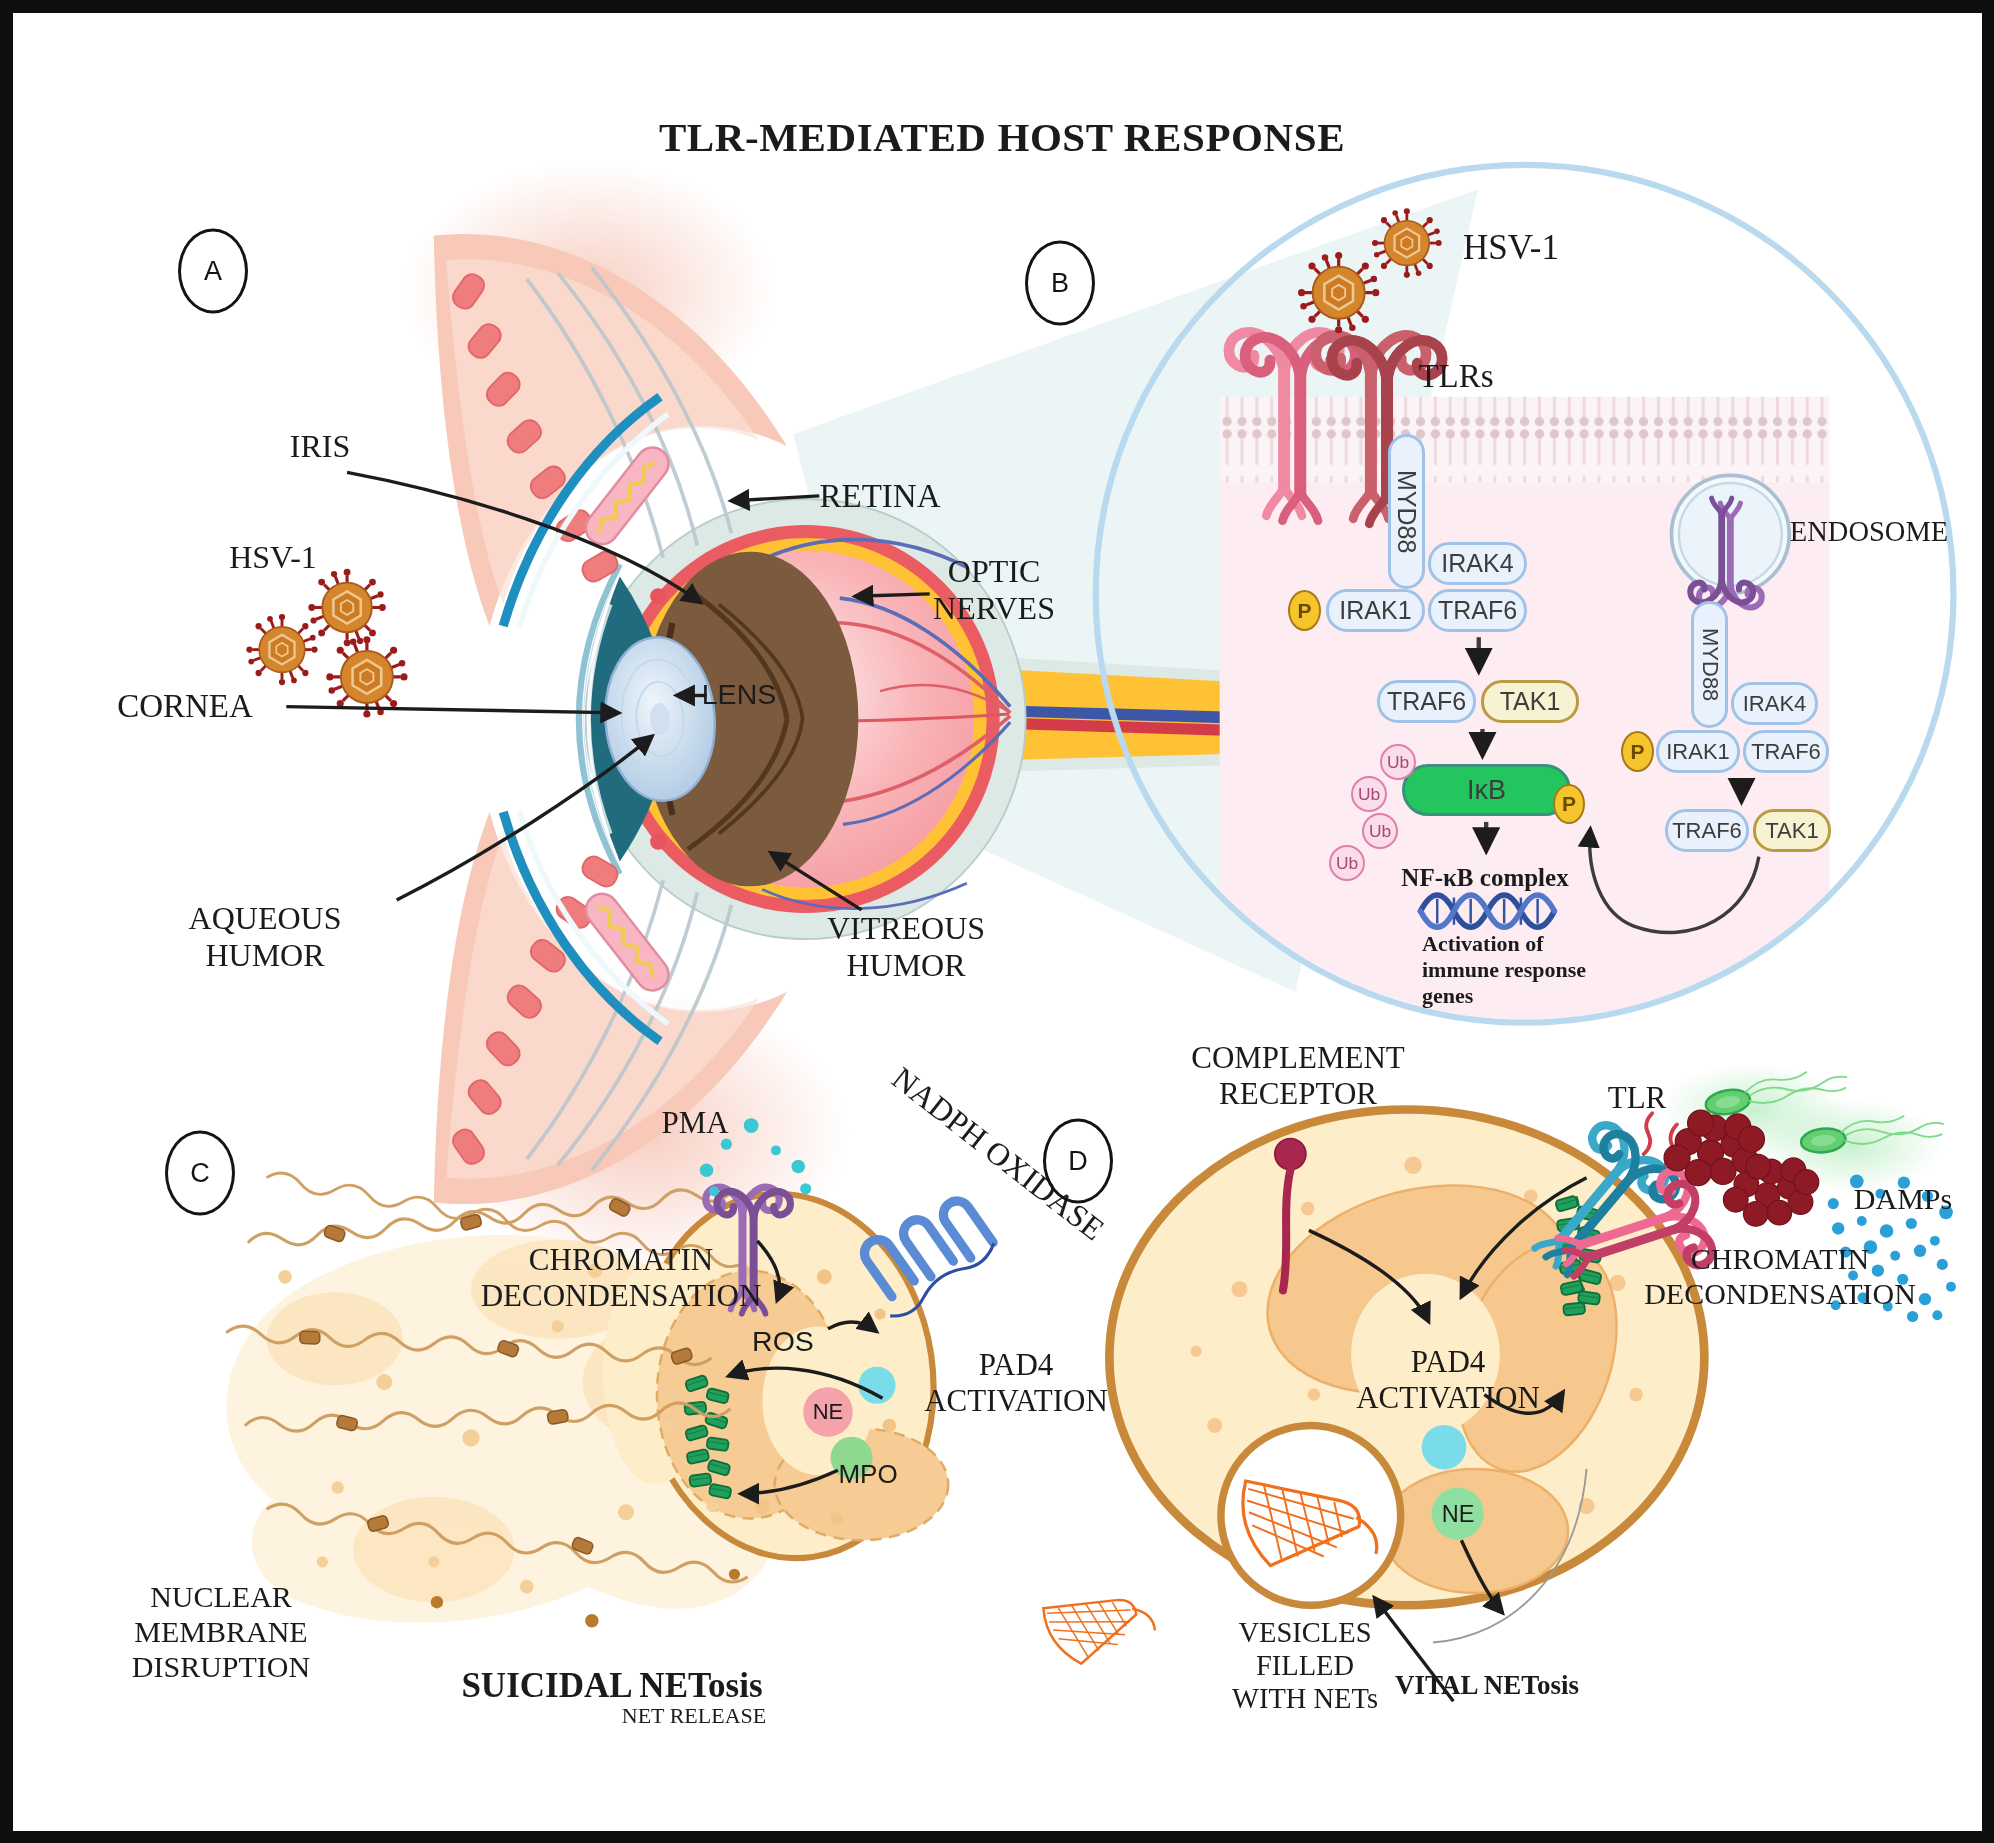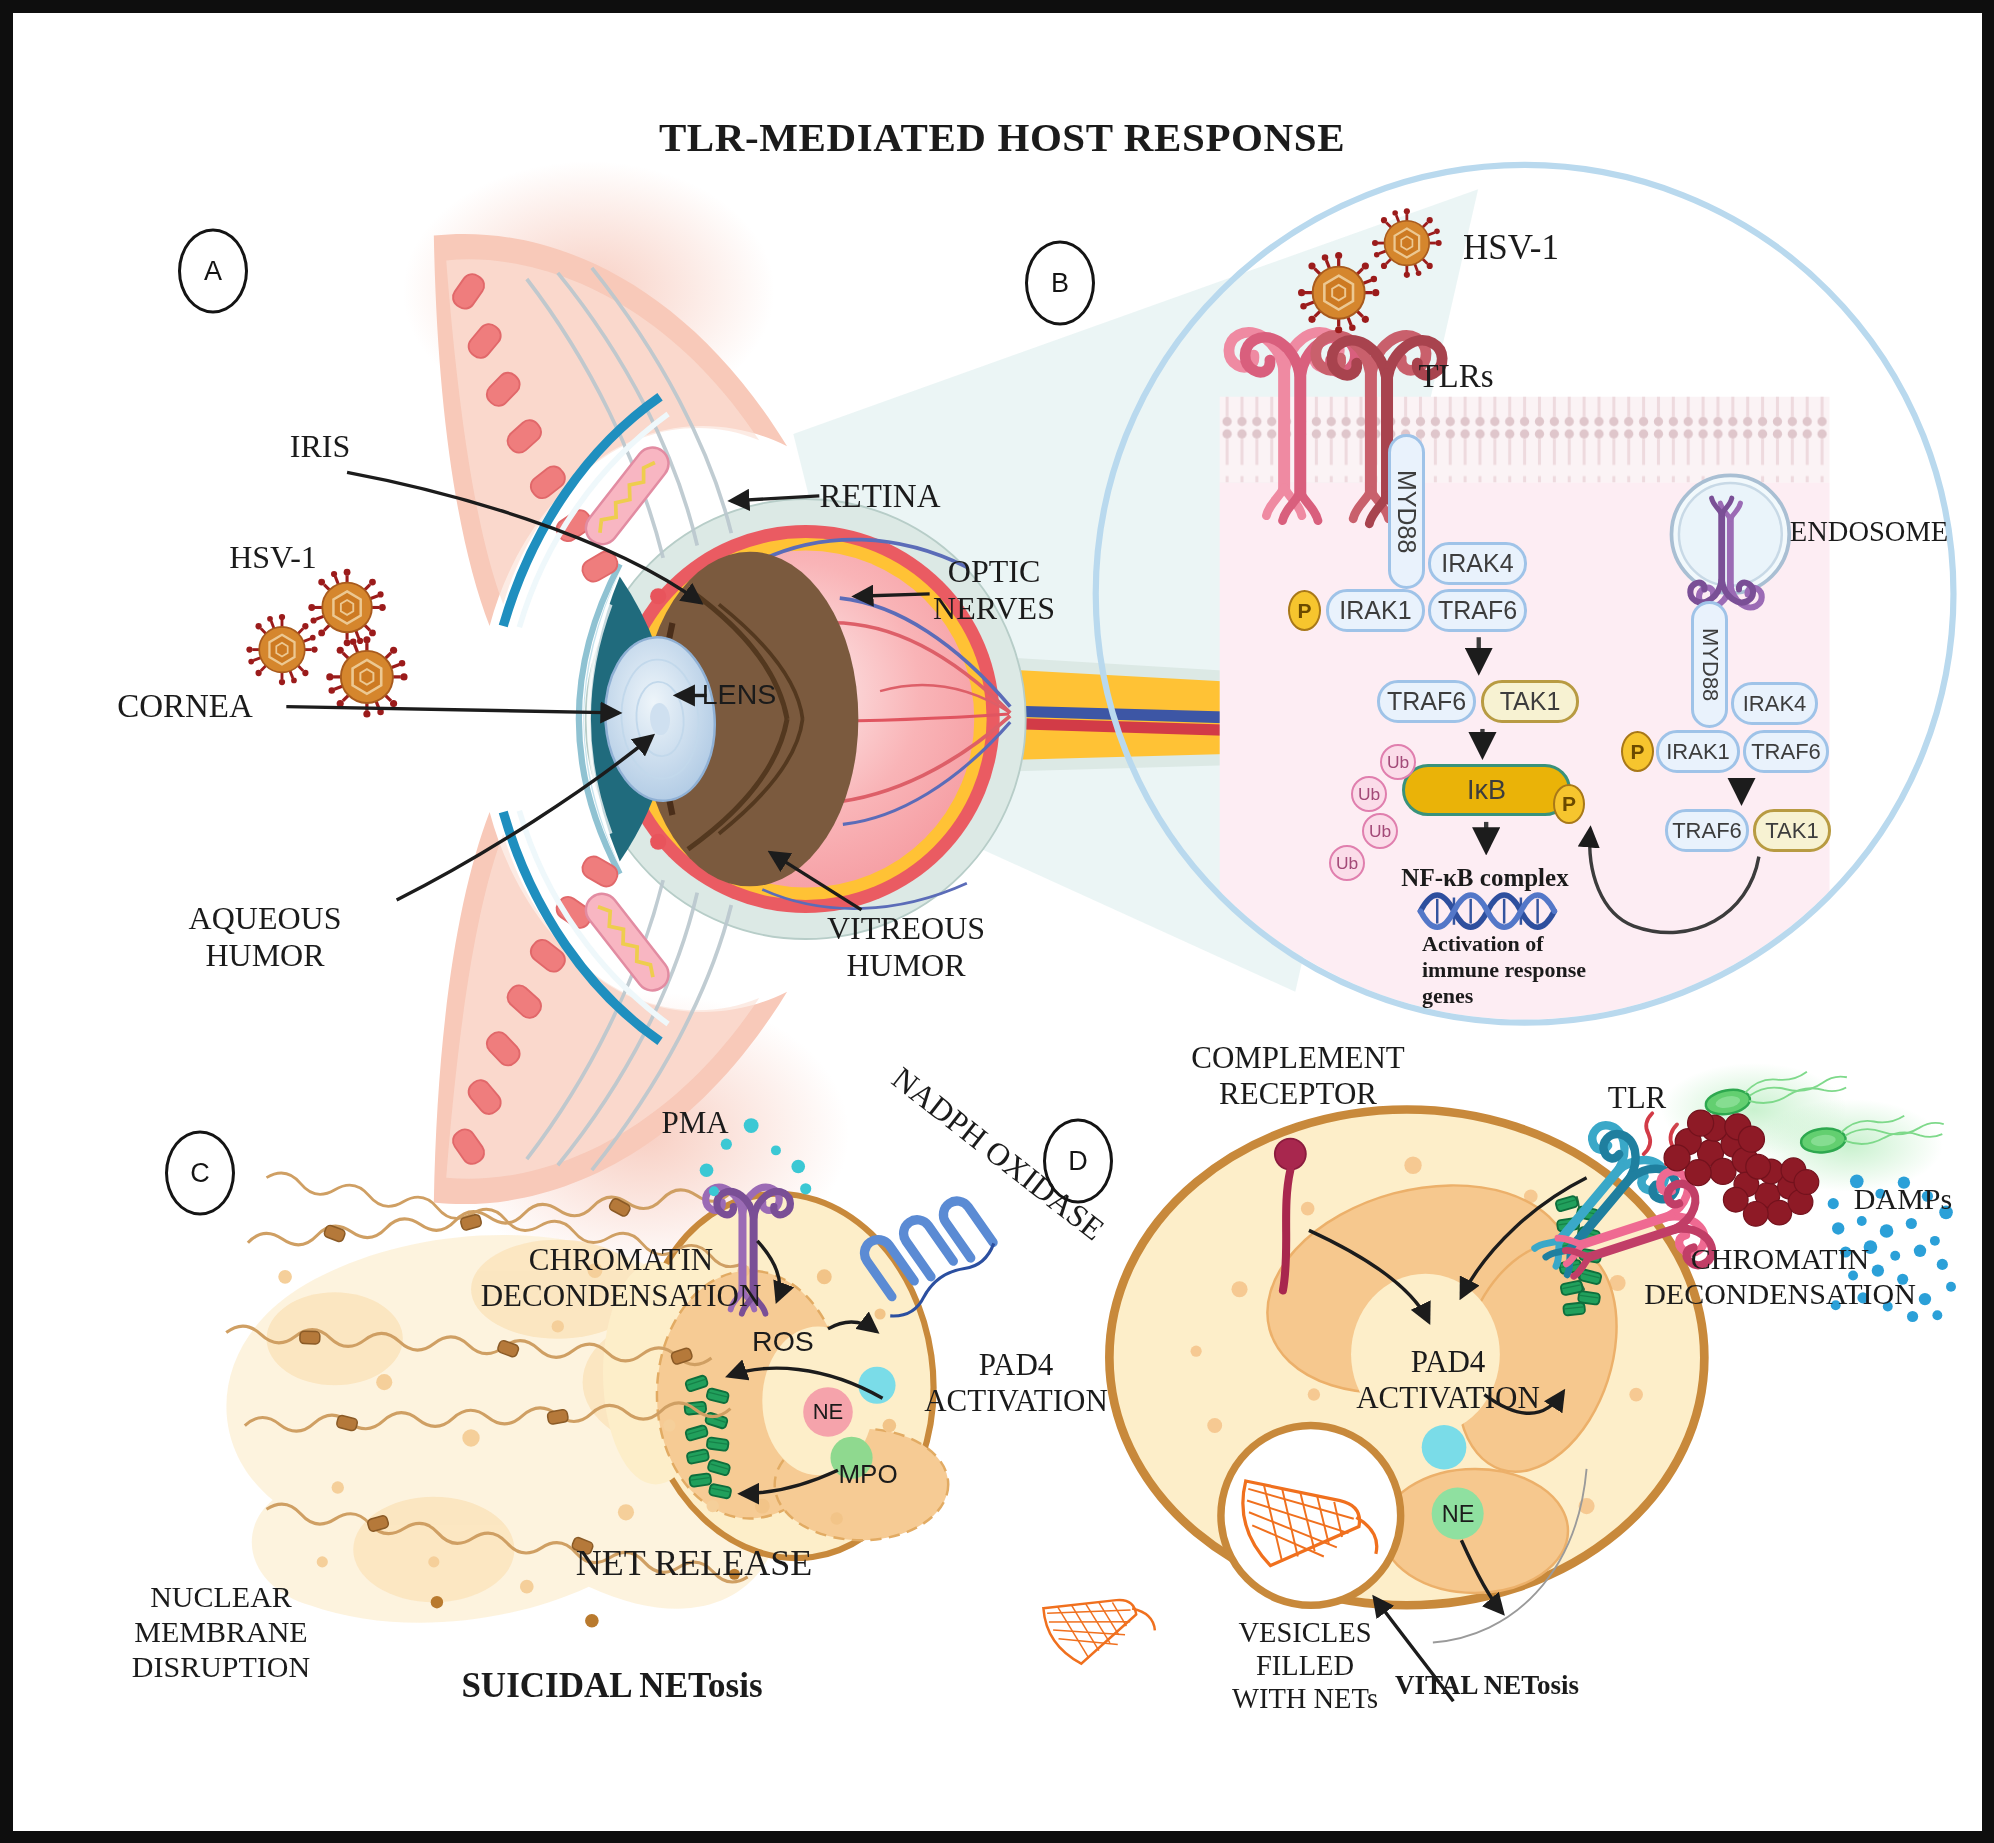--- a/index.html
+++ b/index.html
@@ -14,21 +14,21 @@
   .bold{font-weight:700;}
   .rot38{transform:translate(-50%,-50%) rotate(38deg);}
   .marker{position:absolute;transform:translate(-50%,-50%);width:64px;height:79px;border:3.7px solid #141414;
           border-radius:50%;display:flex;align-items:center;justify-content:center;
           font:27px "Liberation Sans",sans-serif;color:#141414;z-index:12;}
   .pill{position:absolute;box-sizing:border-box;border-radius:21px;background:#e9f2fc;border:3.1px solid #9fc3e8;
         display:flex;align-items:center;justify-content:center;font-family:"Liberation Sans",sans-serif;
         font-size:25px;color:#3d3d3d;z-index:10;}
   .pill.vert{writing-mode:vertical-rl;}
   .pill.tak{background:#f7f2d2;border-color:#b89b42;}
-  .pill.ikb{background:#eab308;border-color:#39927b;border-radius:26px;font-size:27px;}
+  .pill.ikb{background:#22c55e;border-color:#39927b;border-radius:26px;font-size:27px;}
   .pcirc{position:absolute;box-sizing:border-box;border-radius:50%;background:#f6c52e;border:2.5px solid #a87818;
          color:#6b4a00;display:flex;align-items:center;justify-content:center;
          font:700 21px "Liberation Sans",sans-serif;z-index:11;}
   .ub{position:absolute;box-sizing:border-box;border-radius:50%;background:#fbdce9;border:2.5px solid #e07fae;
       color:#a34a78;display:flex;align-items:center;justify-content:center;
       font:17.4px "Liberation Sans",sans-serif;z-index:11;}
 </style>
 </head>
 <body>
 
@@ -599,21 +599,21 @@
 <div class="lbl" style="left:621px;top:1278px;font-size:31px;">CHROMATIN
 DECONDENSATION</div>
 <div class="lbl sans" style="left:783px;top:1342px;font-size:28.5px;">ROS</div>
 <div class="lbl sans" style="left:828px;top:1412px;font-size:22px;">NE</div>
 <div class="lbl sans" style="left:868px;top:1474px;font-size:26px;">MPO</div>
 <div class="lbl" style="left:1016px;top:1383px;font-size:31px;">PAD4
 ACTIVATION</div>
 <div class="lbl" style="left:193px;top:1632px;font-size:30px;margin-left:28px;">NUCLEAR
 MEMBRANE
 DISRUPTION</div>
-<div class="lbl" style="left:694px;top:1564px;font-size:36px;">NET RELEASE</div>
+<div class="lbl" style="left:694px;top:1716px;font-size:22px;">NET RELEASE</div>
 <div class="lbl bold" style="left:612px;top:1686px;font-size:35px;">SUICIDAL NETosis</div>
 
 <div class="lbl" style="left:1298px;top:1076px;font-size:31px;">COMPLEMENT
 RECEPTOR</div>
 <div class="lbl" style="left:1637px;top:1098px;font-size:31px;">TLR</div>
 <div class="lbl" style="left:1903px;top:1199px;font-size:30px;">DAMPs</div>
 <div class="lbl" style="left:1780px;top:1277px;font-size:30px;">CHROMATIN
 DECONDENSATION</div>
 <div class="lbl" style="left:1448px;top:1380px;font-size:31px;">PAD4
 ACTIVATION</div>

